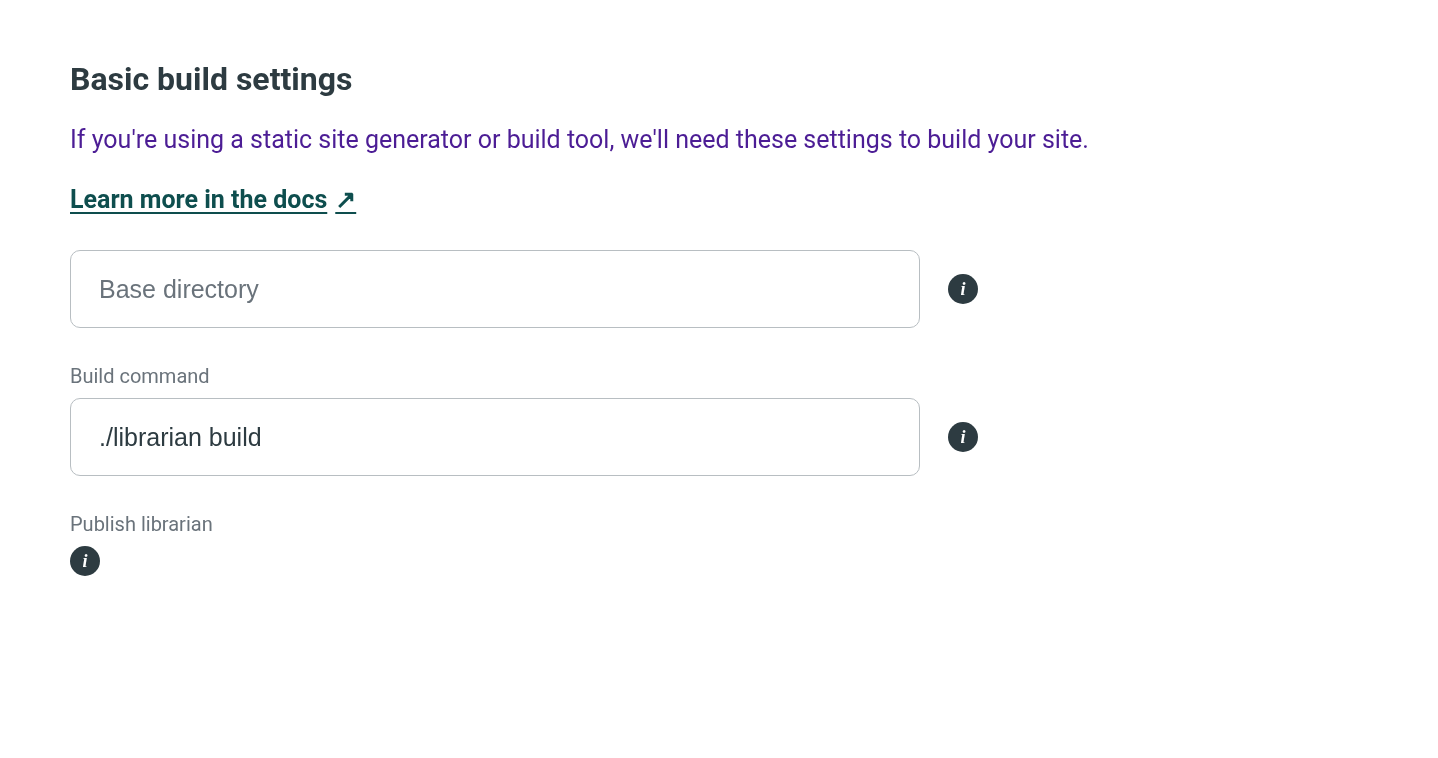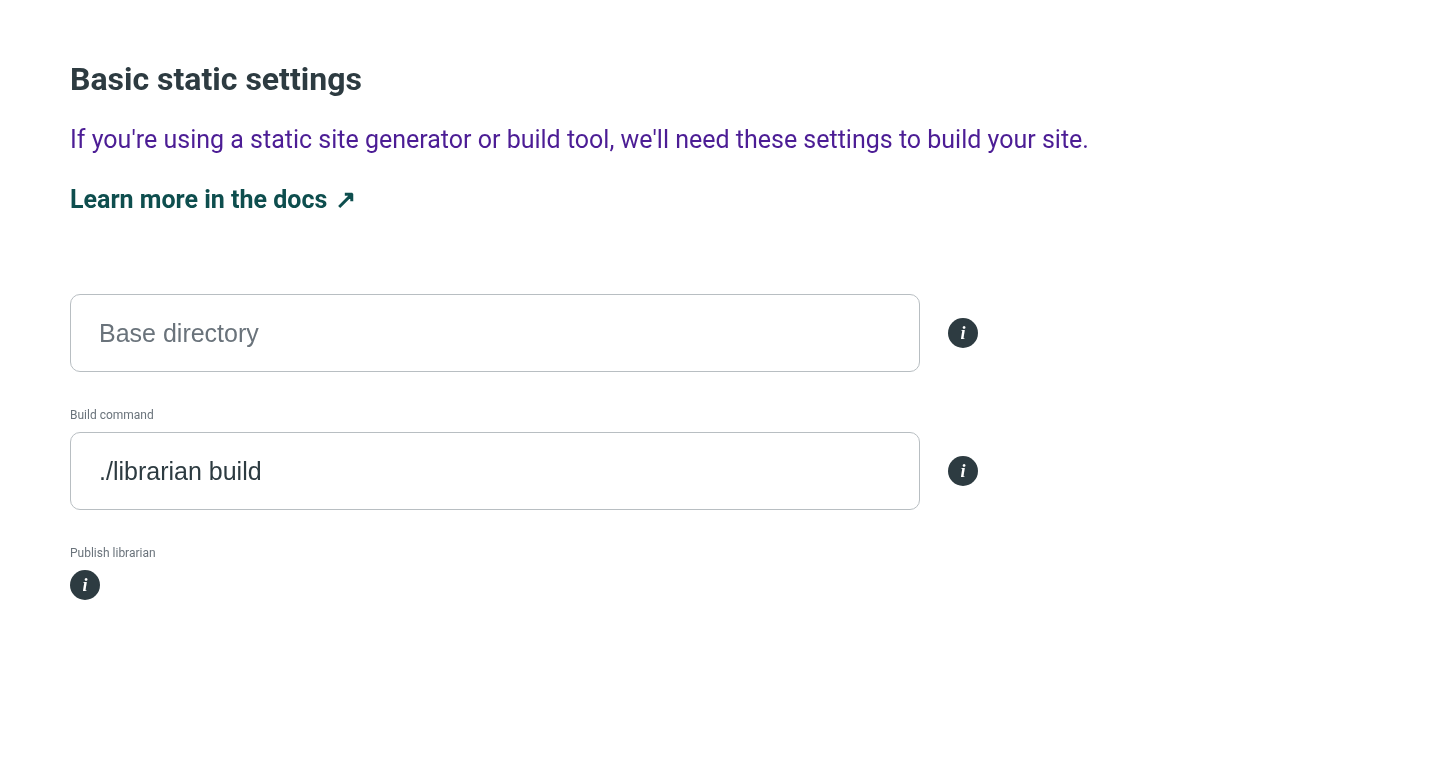--- a/index.html
+++ b/index.html
@@ -25,36 +25,37 @@
       margin-bottom: 28px;
       line-height: 1.4;
     }
     .docs-link {
       display: inline-flex;
       align-items: center;
       gap: 8px;
       font-size: 25px;
       font-weight: 700;
       color: #0e4e4e;
+      text-decoration: underline;
       text-decoration-thickness: 2px;
       text-underline-offset: 4px;
       cursor: pointer;
     }
     .docs-link .arrow-icon {
       text-decoration: none;
       display: inline-block;
     }
     .form-area {
-      margin-top: 80px;
+      margin-top: 36px;
     }
     .field-group {
       margin-bottom: 36px;
     }
     .field-label {
-      font-size: 12px;
+      font-size: 20px;
       color: #6a737b;
       margin-bottom: 10px;
       display: block;
     }
     .field-row {
       display: flex;
       align-items: center;
       gap: 28px;
     }
     .text-input {
@@ -86,21 +87,21 @@
       justify-content: center;
       cursor: pointer;
       flex-shrink: 0;
     }
   </style>
 </head>
 <body>
 
 
 
-<h2 class="section-title">Basic static settings</h2>
+<h2 class="section-title">Basic build settings</h2>
 
 <p class="section-desc">If you're using a static site generator or build tool, we'll need these settings to build your site.</p>
 
 <a class="docs-link">
   <span>Learn more in the docs</span>
   <span class="arrow-icon">↗</span>
 </a>
 
 <div class="form-area">
 

